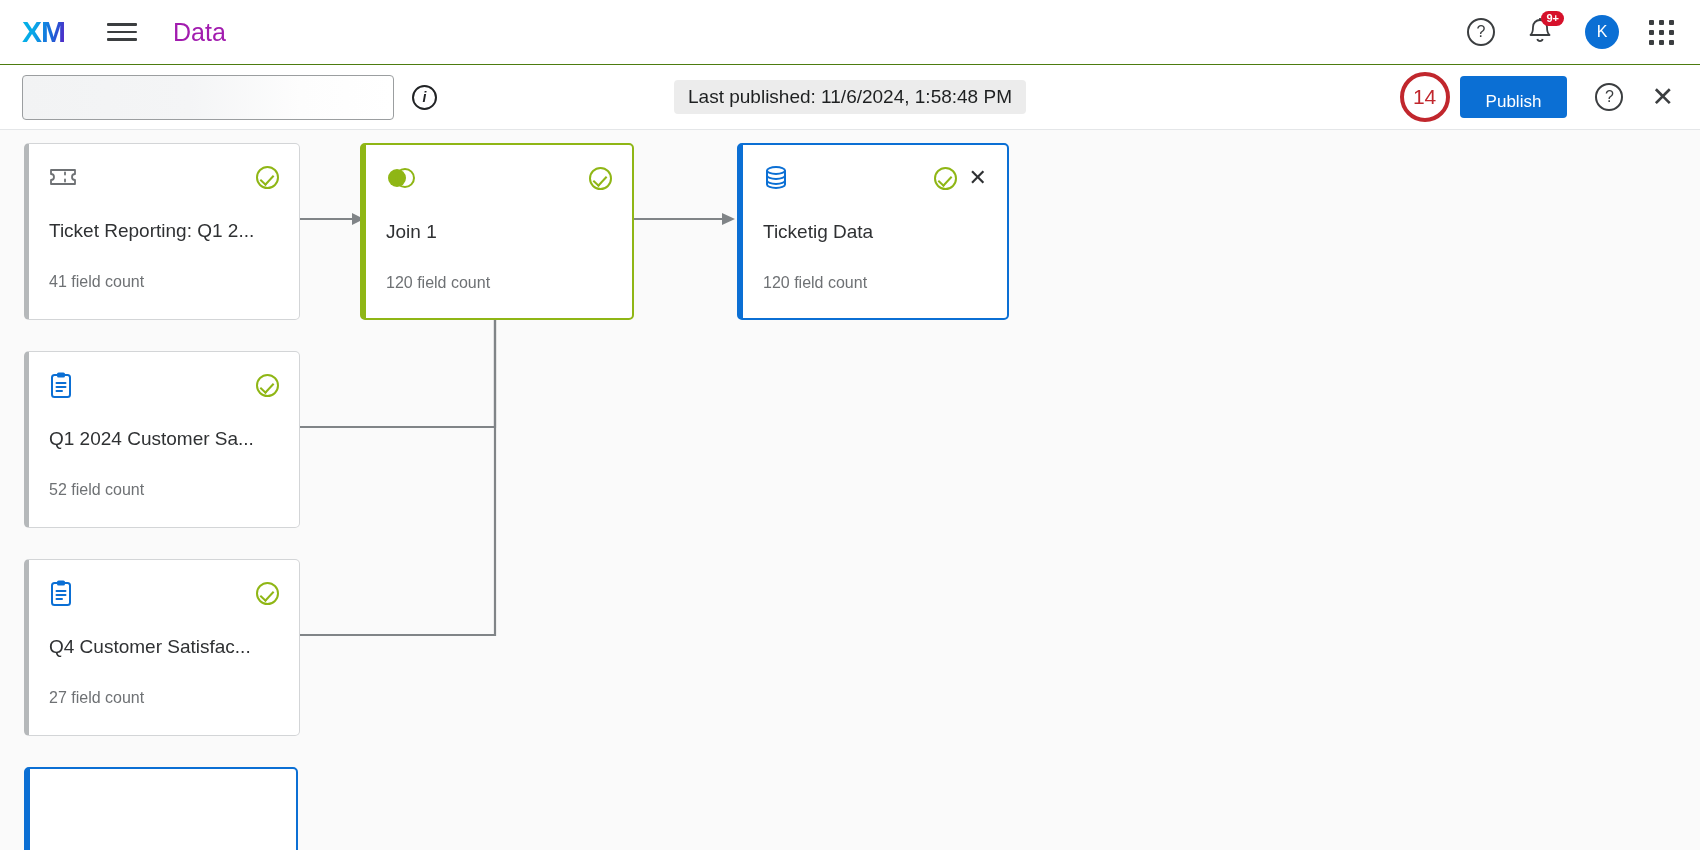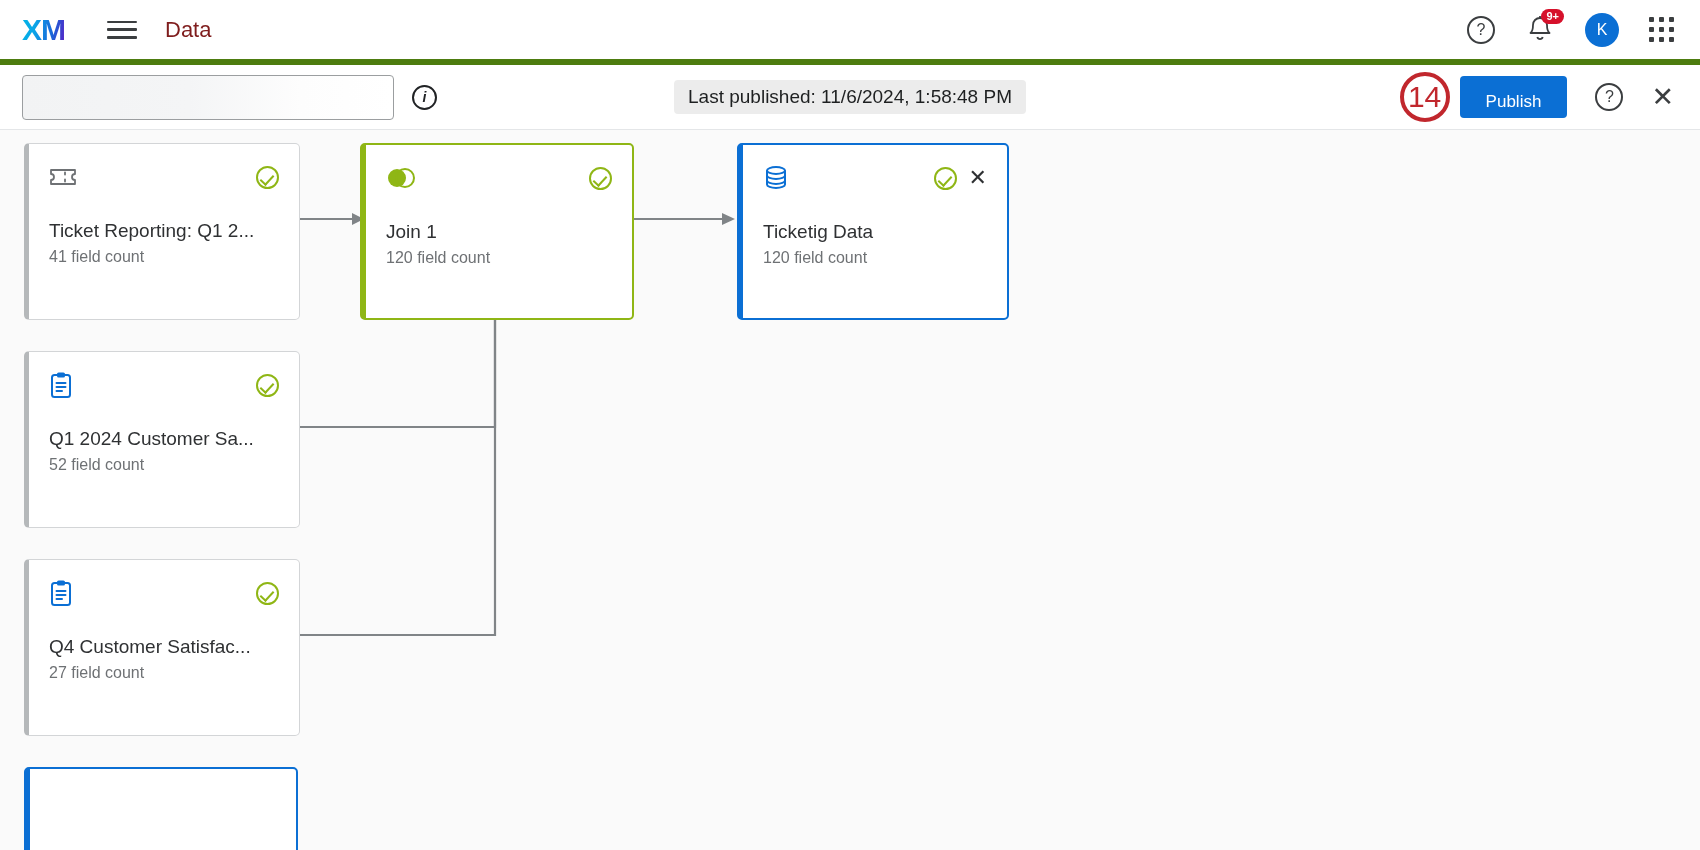--- a/index.html
+++ b/index.html
@@ -10,21 +10,21 @@
     overflow: hidden;
   }
 
   
   .topbar {
     height: 65px;
     background: #ffffff;
     display: flex;
     align-items: center;
     padding: 0 26px 0 22px;
-    border-bottom: 6px solid #4d7c0f;
+    border-bottom: 1px solid #4d7c0f;
     position: relative;
     z-index: 10;
   }
   .xm-logo {
     font-size: 30px;
     font-weight: 700;
     letter-spacing: -1px;
     background: linear-gradient(100deg, #00b4e6 0%, #0aa6e8 30%, #1b63d8 70%, #5b1fc4 100%);
     -webkit-background-clip: text;
     background-clip: text;
@@ -40,23 +40,23 @@
     flex-direction: column;
     justify-content: space-between;
     padding: 2px 0;
     cursor: pointer;
   }
   .hamburger span {
     display: block; height: 2.6px; width: 100%;
     background: #3b3e40; border-radius: 1px;
   }
   .page-title {
-    margin-left: 28px;
-    font-size: 22px;
-    color: #7f1d1d;
+    margin-left: 36px;
+    font-size: 25px;
+    color: #a21caf;
   }
   .topbar-right {
     margin-left: auto;
     display: flex;
     align-items: center;
     gap: 30px;
   }
   .circle-icon {
     width: 28px; height: 28px;
     border: 2px solid #3b3e40;
@@ -161,21 +161,21 @@
   }
   .annot-14 {
     position: absolute;
     left: -60px;
     top: 50%;
     transform: translateY(-50%);
     width: 50px; height: 50px;
     border: 4px solid #c1272d;
     border-radius: 50%;
     color: #c1272d;
-    font-size: 30px;
+    font-size: 21px;
     display: flex; align-items: center; justify-content: center;
     background: rgba(255,255,255,0.85);
     z-index: 20;
     user-select: none;
   }
   .toolbar-x { font-size: 27px; color: #3b3e40; cursor: pointer; line-height: 1; font-weight: 300; }
 
   
   .canvas {
     position: relative;
@@ -204,21 +204,21 @@
   }
   .node-actions { display: flex; align-items: center; gap: 12px; }
   .node-title {
     margin-top: 28px;
     font-size: 19px;
     color: #2f3133;
     white-space: nowrap;
     overflow: hidden;
   }
   .node-sub {
-    margin-top: 6px;
+    margin-top: 31px;
     font-size: 16px;
     color: #6e7174;
   }
   .check-circle {
     width: 23px; height: 23px;
     border: 2px solid #8fb615;
     border-radius: 50%;
     position: relative;
   }
   .check-circle::after {

